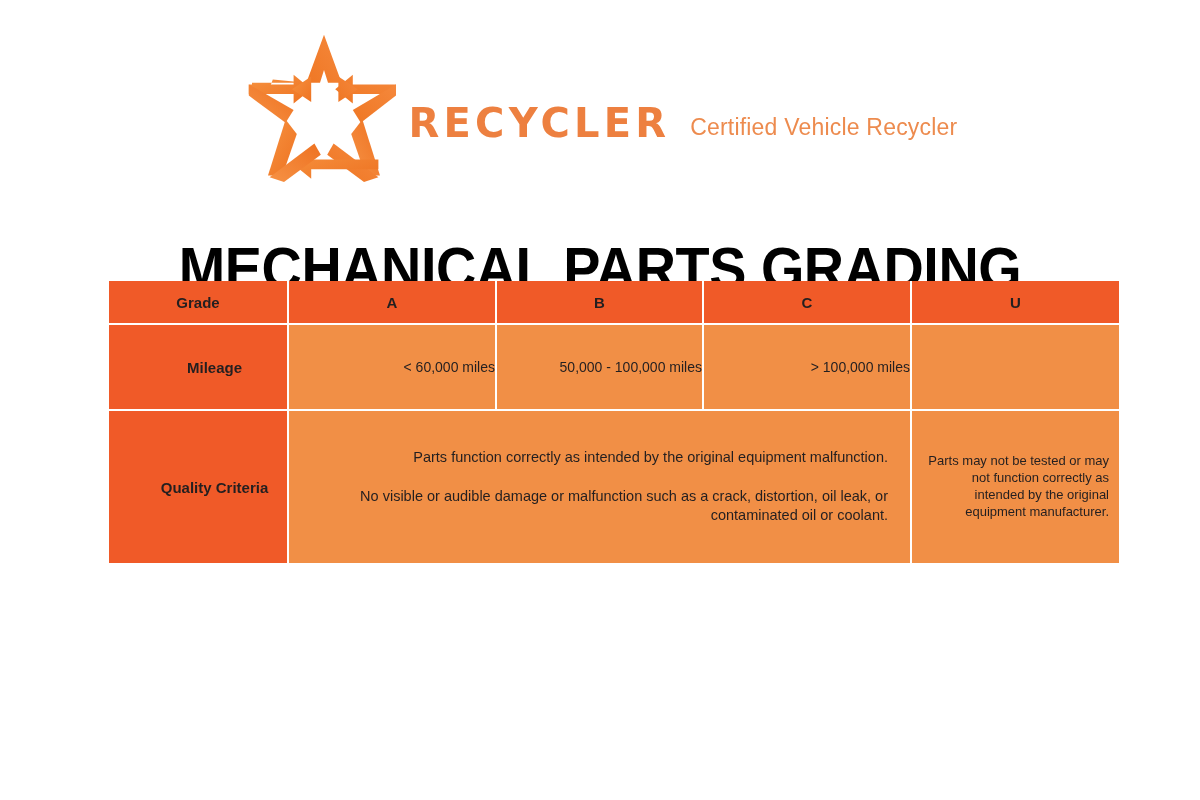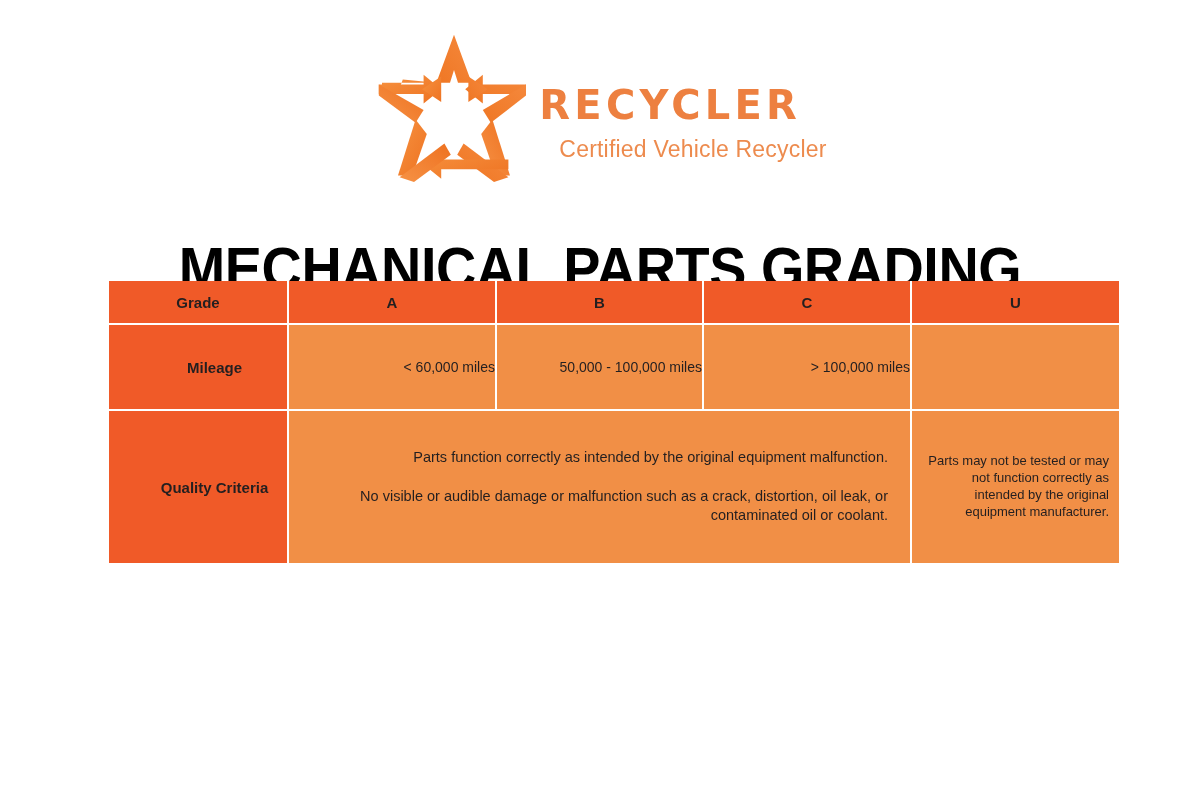--- a/index.html
+++ b/index.html
@@ -31,21 +31,21 @@
     align-items: center;
     gap: 4px;
   }
   .logo-mark {
     width: 162px;
     height: 152px;
     flex: 0 0 auto;
   }
   .logo-text {
     display: flex;
-    flex-direction: column;
+    flex-direction: row;
     justify-content: center;
     padding-top: 34px;
   }
   .logo-wordmark {
     font-family: "DejaVu Sans", sans-serif;
     font-size: 40px;
     font-weight: bold;
     letter-spacing: 4.2px;
     color: #ED8040;
     line-height: 1;

